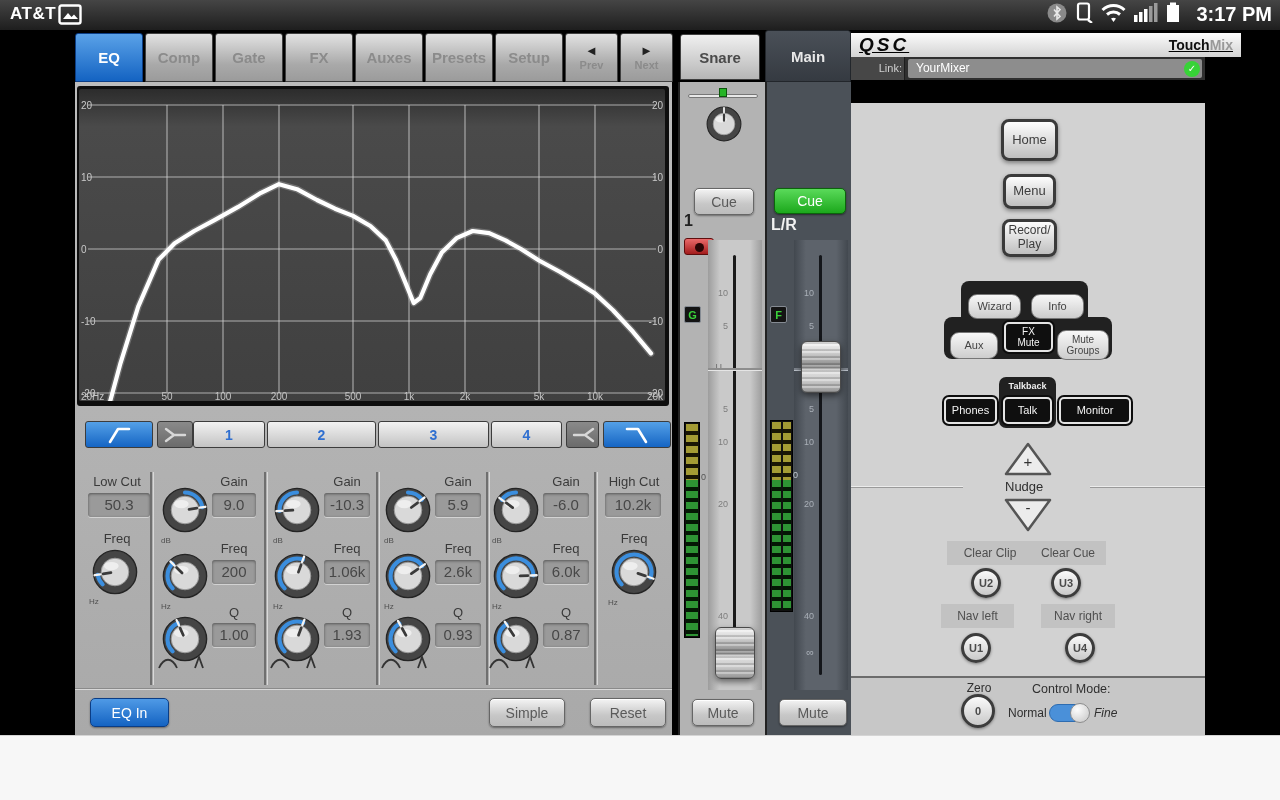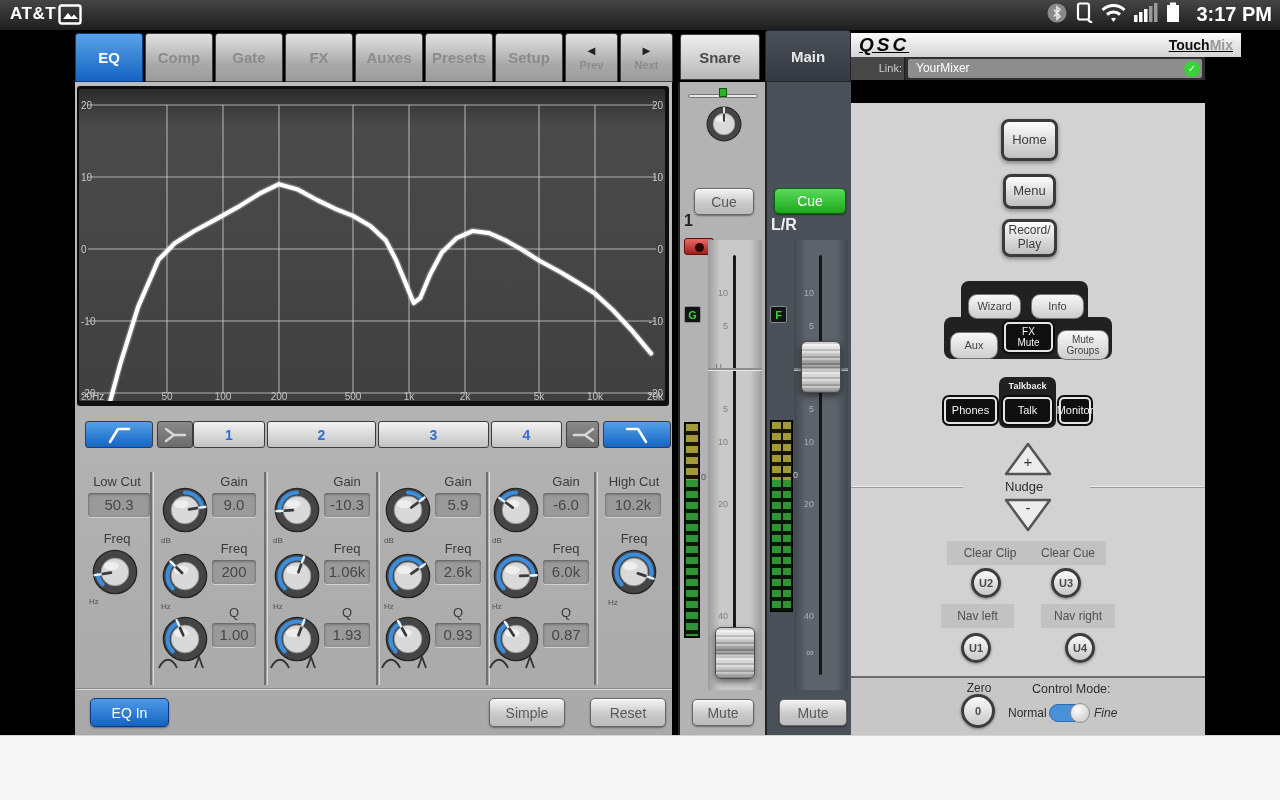--- a/index.html
+++ b/index.html
@@ -630,21 +630,21 @@
 
     <div class="blackbox" style="left:148px;top:274px;width:57px;height:51px;border-radius:7px;">
       <div style="text-align:center;color:#ededed;font-size:9px;font-weight:bold;margin-top:4px;">Talkback</div>
     </div>
     <div class="dbtn" style="left:93px;top:294px;width:53px;height:27px;">
         <span>Phones</span>
       </div>
     <div class="dbtn" style="left:152px;top:294px;width:49px;height:27px;">
         <span>Talk</span>
       </div>
-    <div class="dbtn" style="left:208px;top:294px;width:32px;height:27px;">
+    <div class="dbtn" style="left:208px;top:294px;width:72px;height:27px;">
         <span>Monitor</span>
       </div>
 
     <div class="abs" style="left:152px;top:338px;width:50px;height:36px;">
       <svg width="50" height="36">
           <polygon points="25,3 47,33 3,33" fill="#ececec" stroke="#555" stroke-width="2.5" stroke-linejoin="round"></polygon>
         </svg>
       <span class="abs" style="left:0;top:12px;width:50px;text-align:center;font-size:15px;color:#333;">+</span>
     </div>
     <div class="abs" style="left:154px;top:376px;width:46px;height:14px;text-align:left;font-size:13px;color:#2f2f2f;">Nudge</div>

